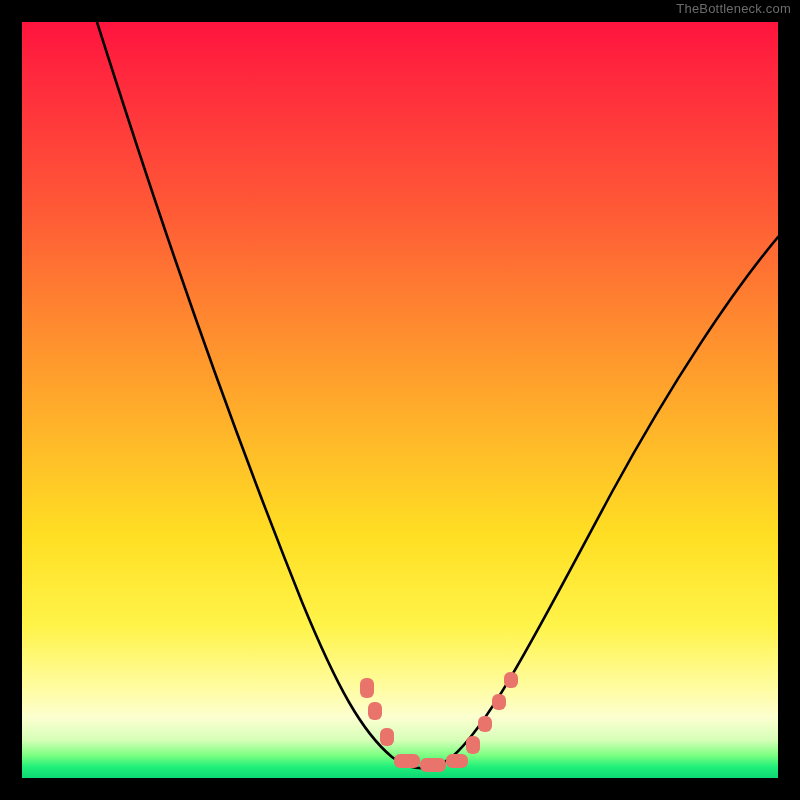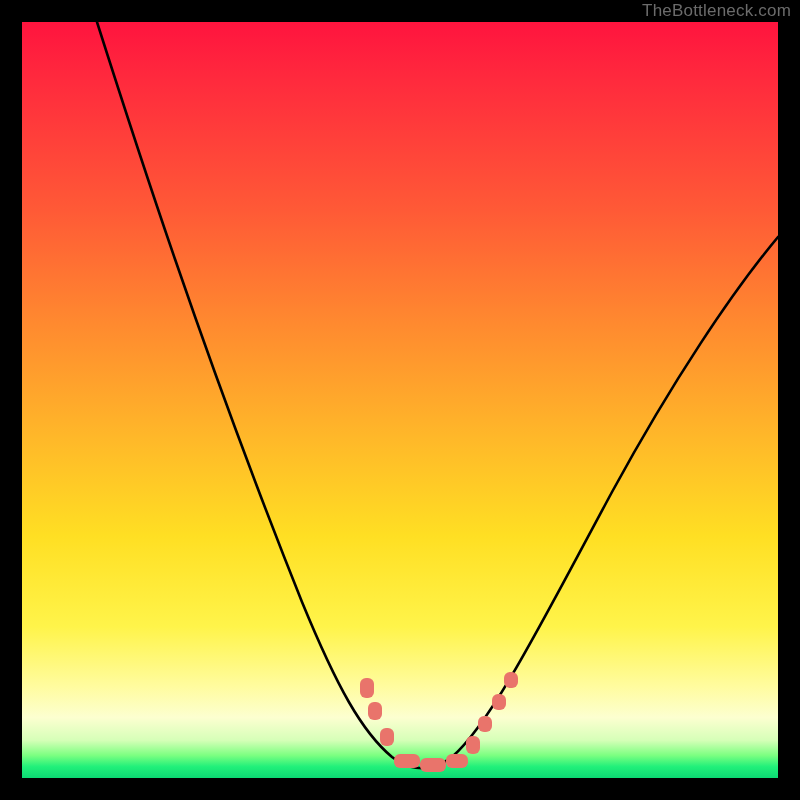--- a/index.html
+++ b/index.html
@@ -43,21 +43,21 @@
   svg.curve {
     position: absolute;
     left: 0; top: 0;
     width: 756px; height: 756px;
   }
   .watermark {
     position: absolute;
     top: 1px;
     right: 9px;
     color: #6b6b6b;
-    font-size: 17px;
+    font-size: 13px;
     letter-spacing: 0.2px;
     font-weight: 500;
   }
 </style>
 </head>
 <body>
 
 <div class="frame">
   <div class="plot">
     <svg class="curve" viewBox="0 0 756 756" preserveAspectRatio="none">

